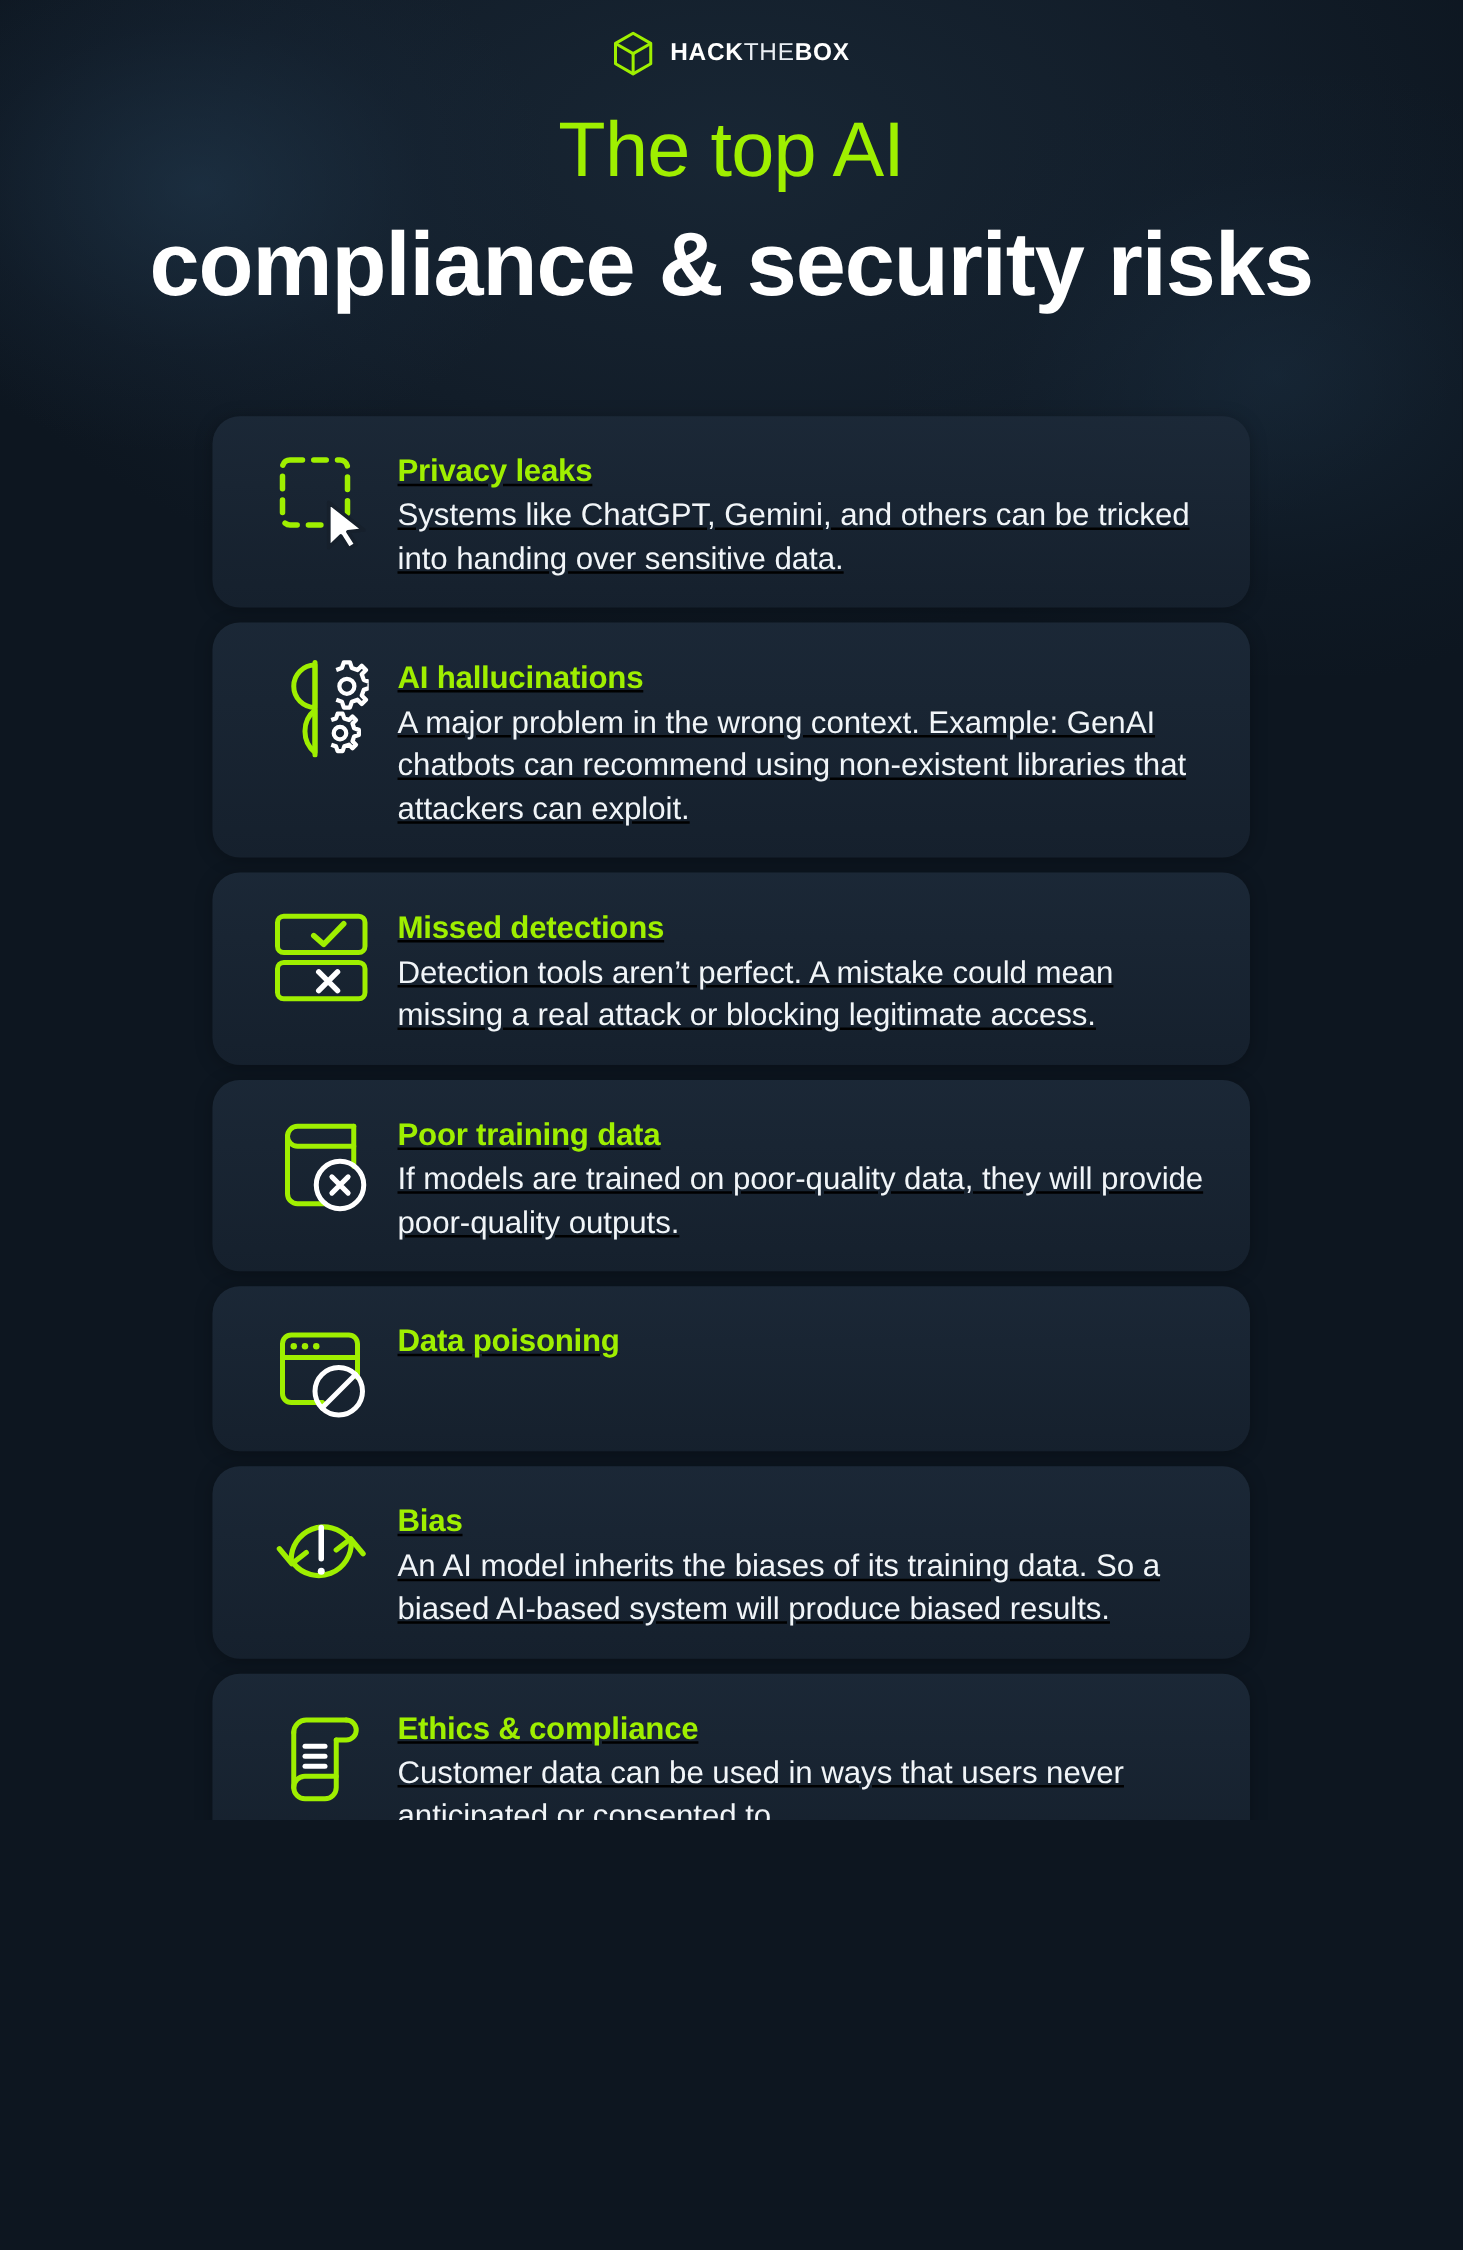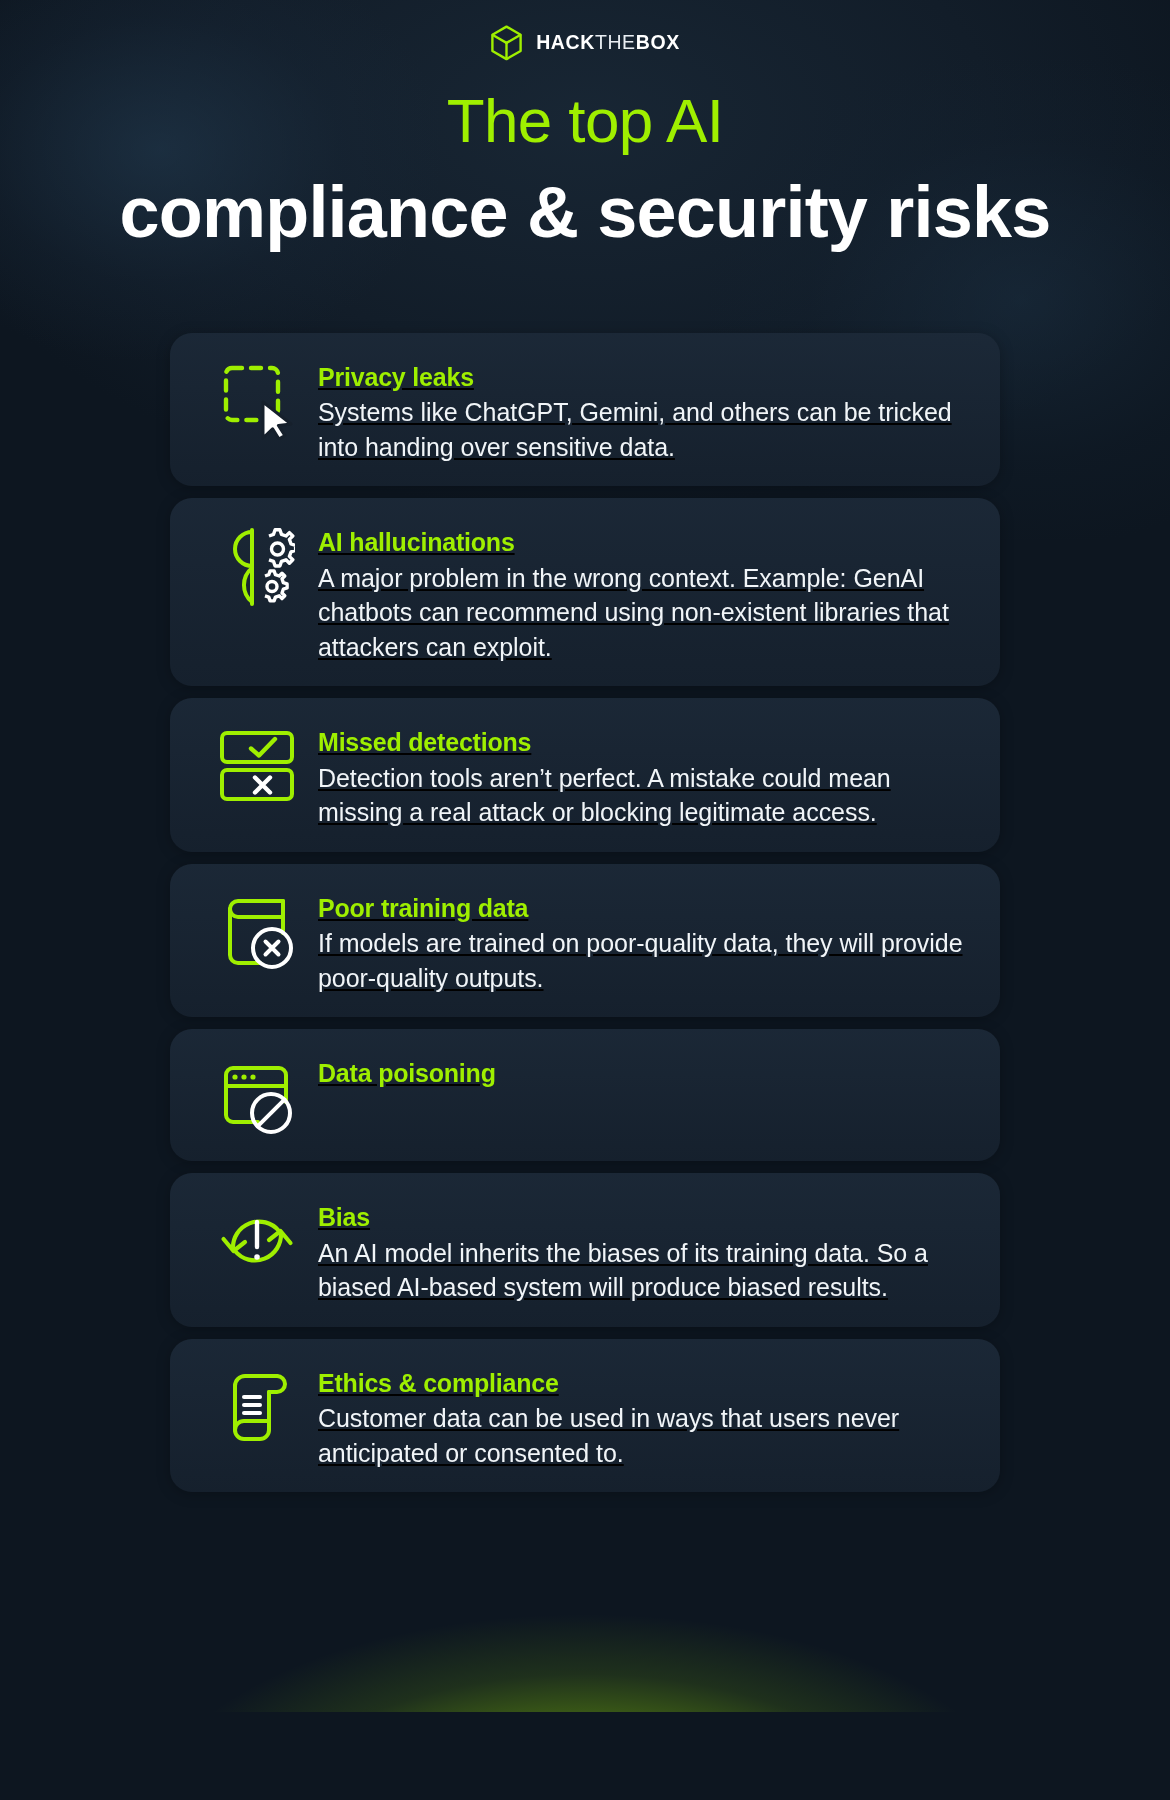--- a/index.html
+++ b/index.html
@@ -6,21 +6,21 @@
   html, body {
     width: 1170px;
     height: 1800px;
     background: #0d1620;
     font-family: "Liberation Sans", sans-serif;
     overflow: hidden;
   }
   #page {
     position: relative;
     width: 1170px;
-    height: 1712px;
+    height: 1456px;
     background:
       radial-gradient(ellipse 620px 300px at 50% 1830px, rgba(159,239,0,0.85) 0%, rgba(159,239,0,0.45) 28%, rgba(159,239,0,0.12) 52%, rgba(159,239,0,0) 72%),
       radial-gradient(ellipse 900px 520px at 50% 120px, #182634 0%, #121d29 45%, #0d1620 75%),
       linear-gradient(180deg, #101b26 0%, #0c141e 40%, #0b121b 100%);
     overflow: hidden;
   }
   #page::before {
     content: "";
     position: absolute;
     left: -120px; top: -60px;

